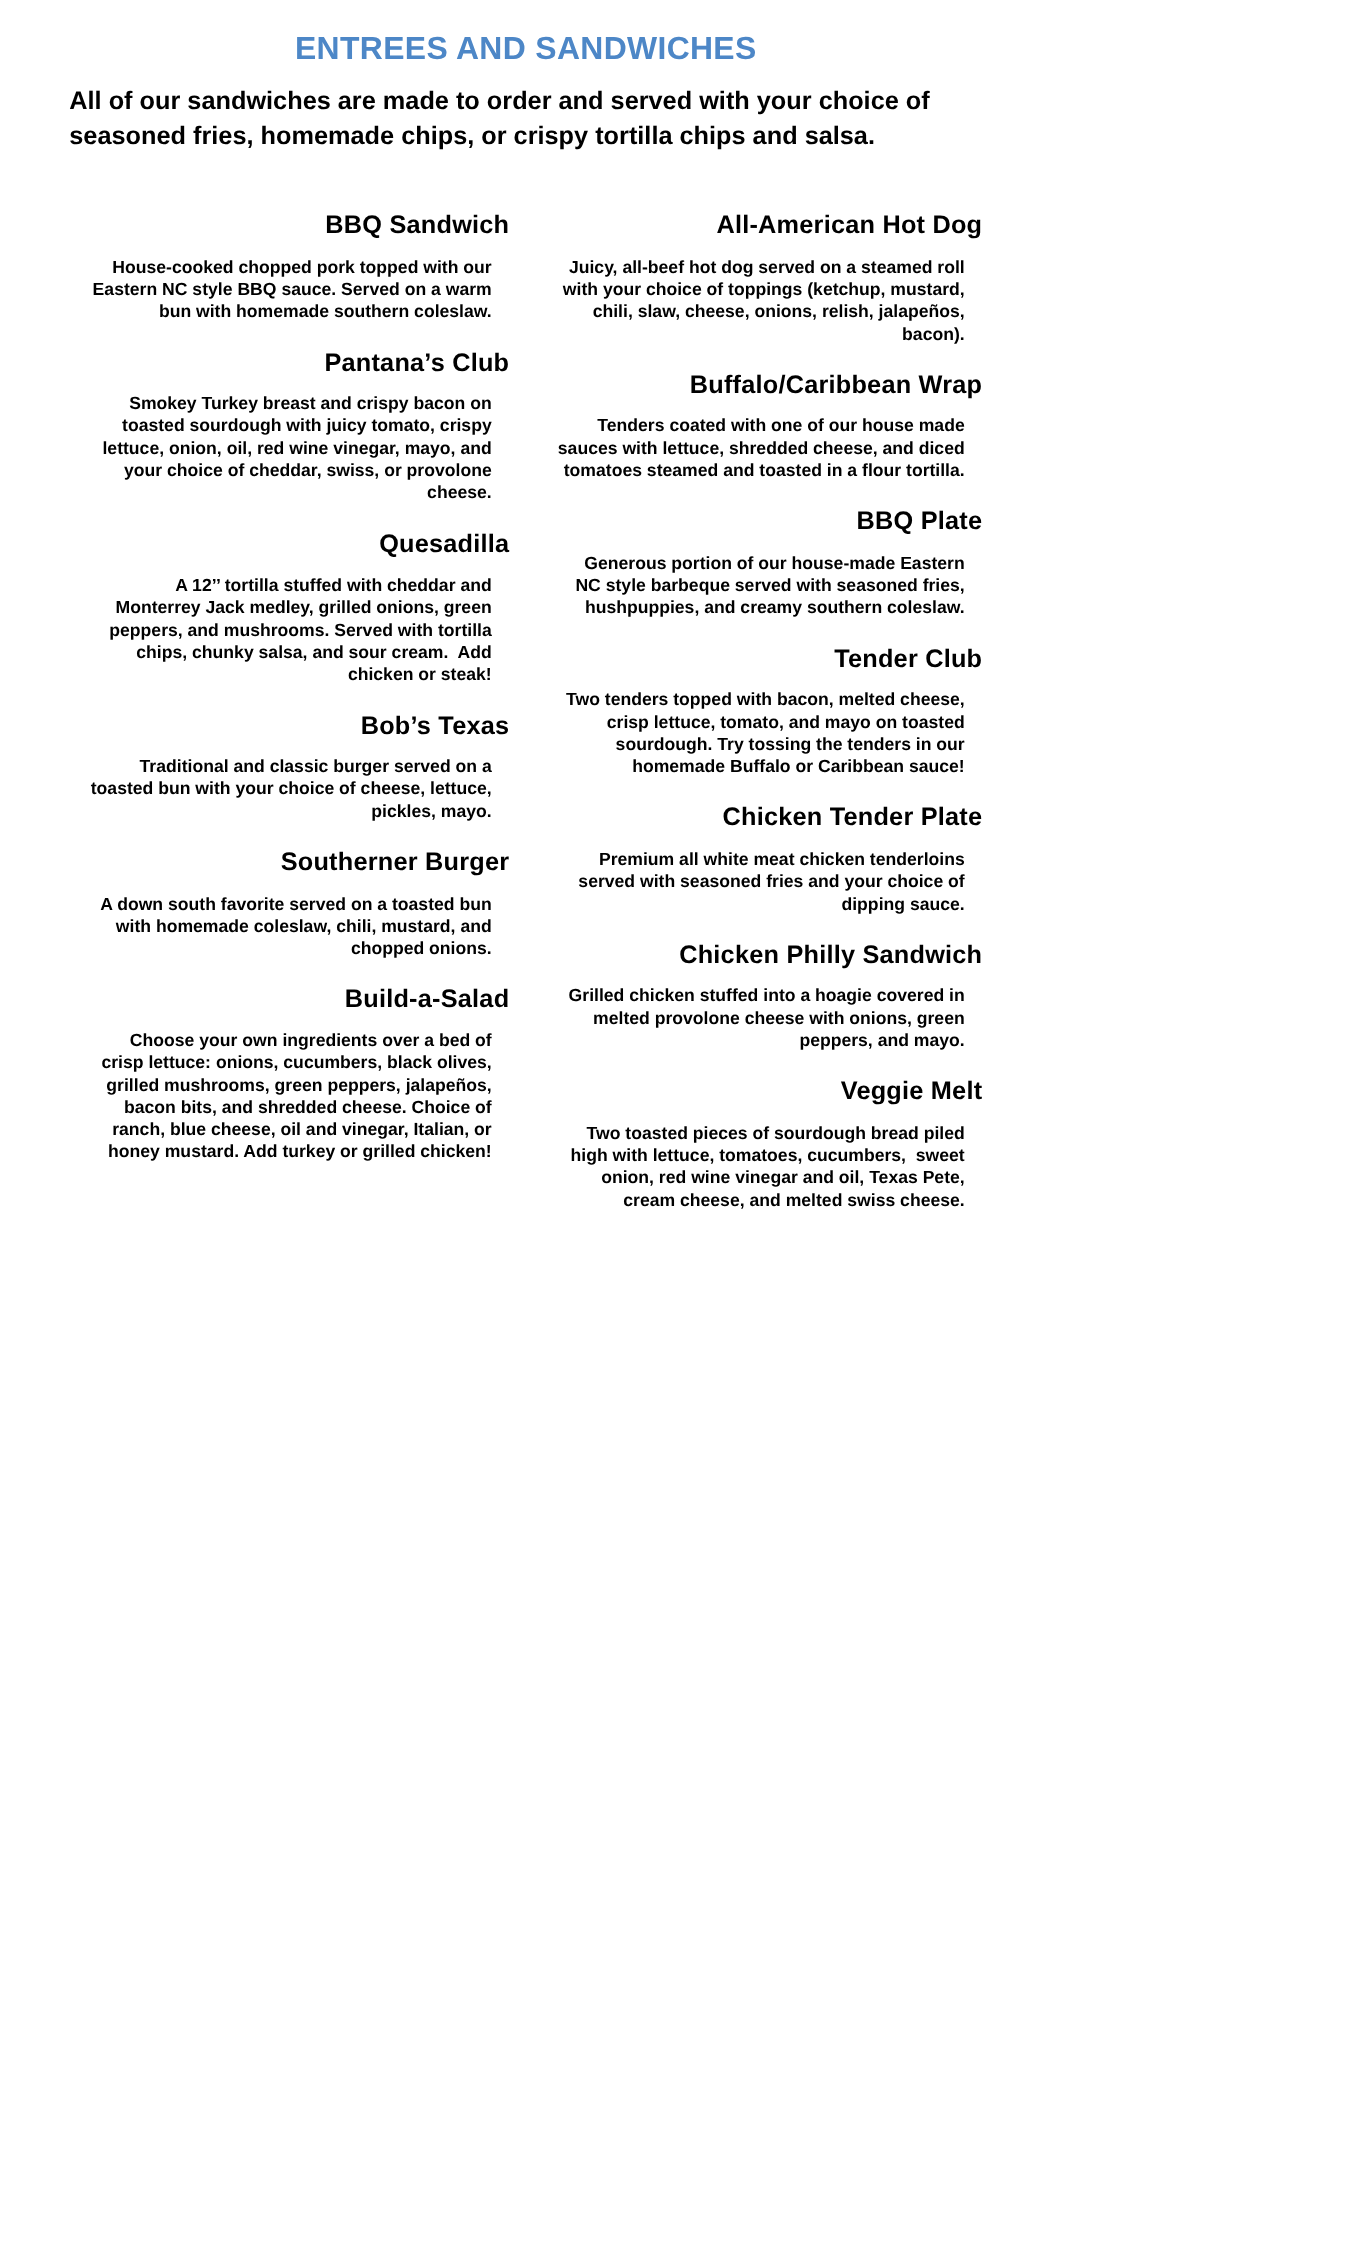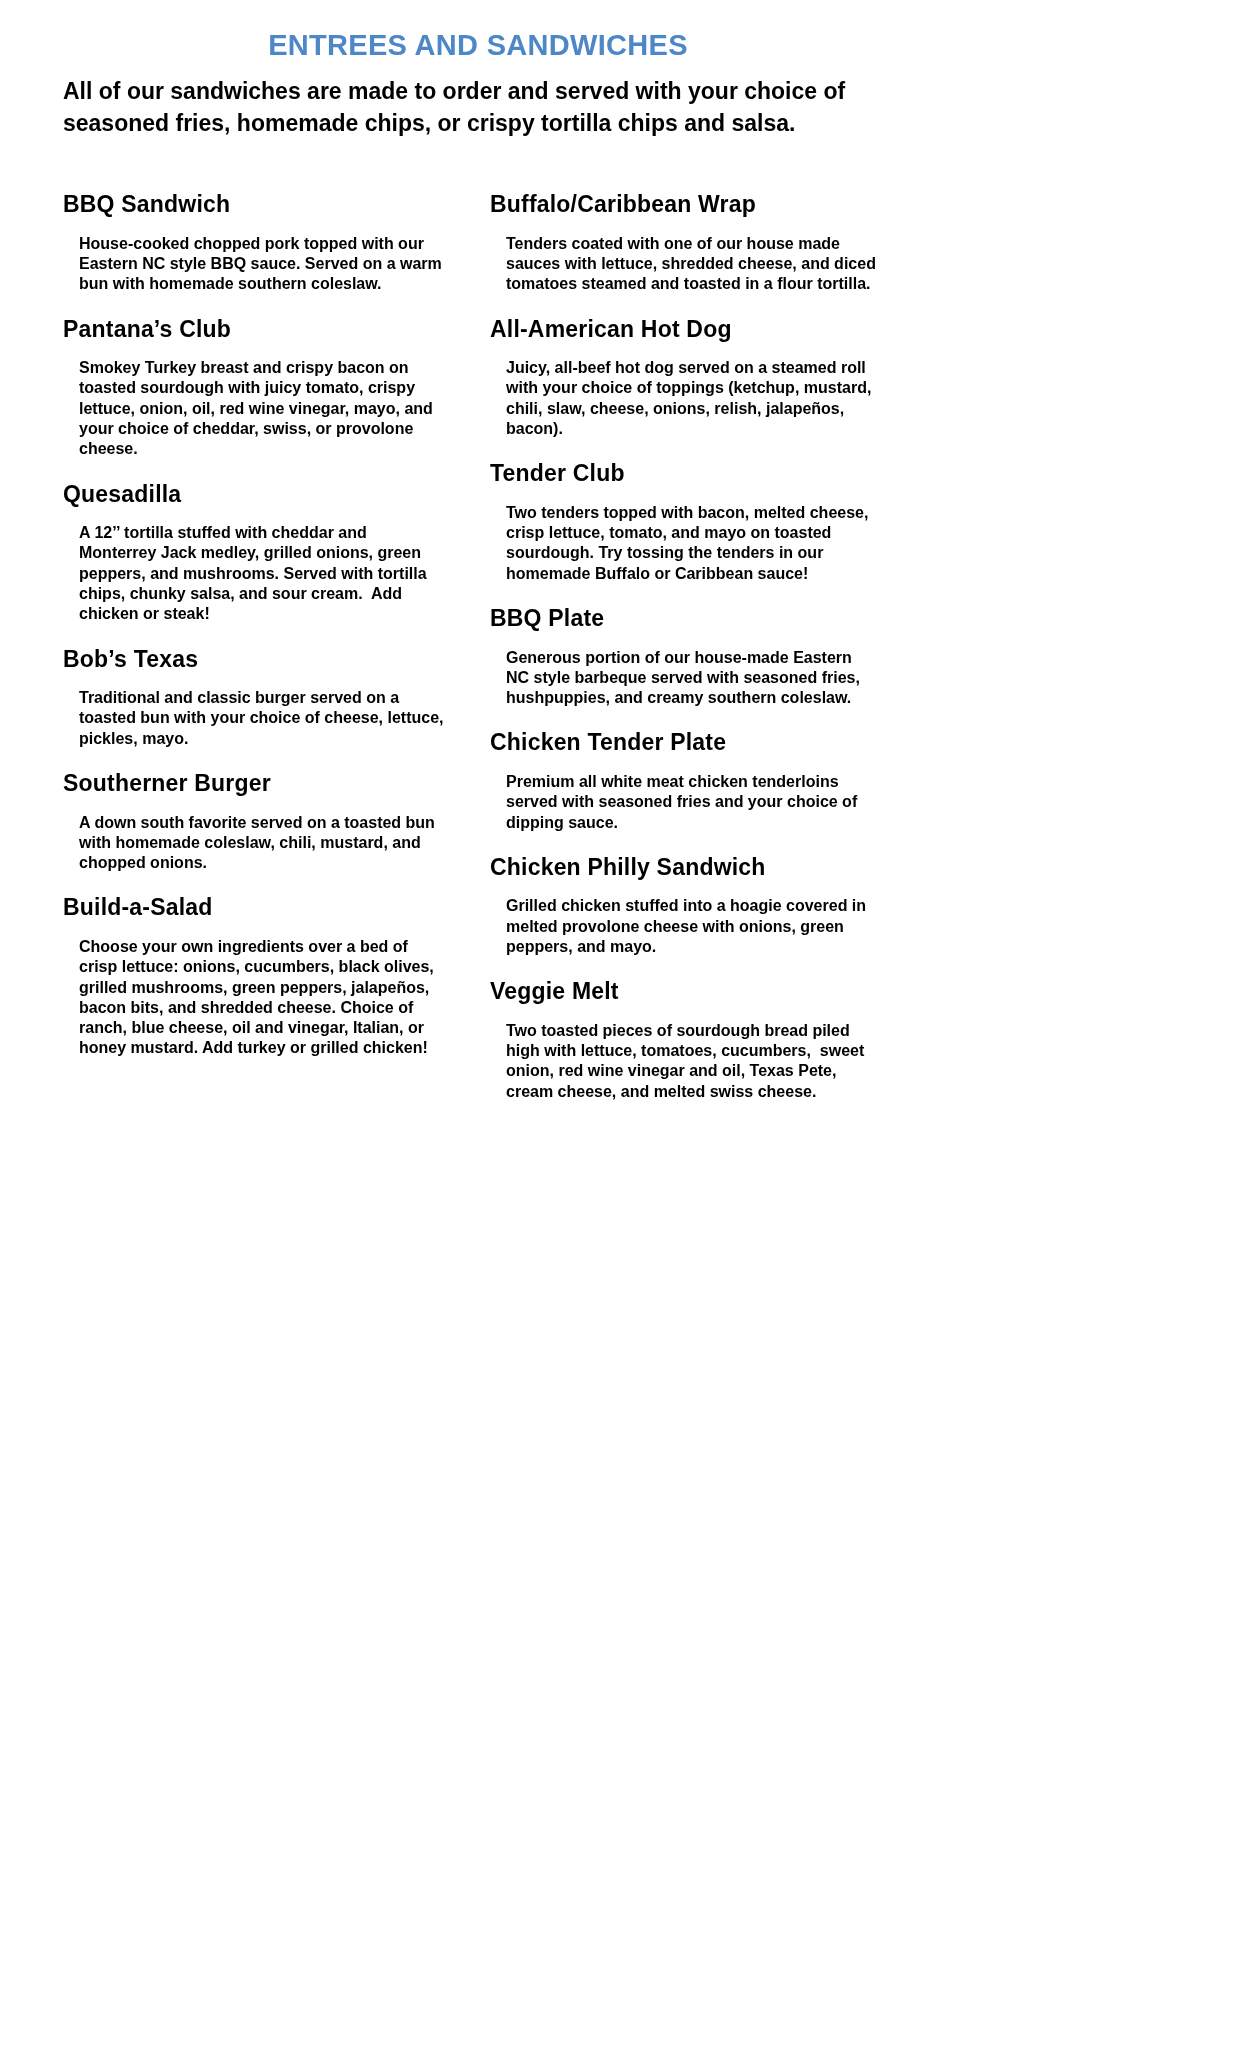--- a/index.html
+++ b/index.html
@@ -38,21 +38,21 @@
     font-weight: 700;
     line-height: 1.38;
     white-space: pre-wrap;
   }
   .columns {
     display: flex;
     margin-top: 52px;
     gap: 27px;
     align-items: flex-start;
   }
-  .col { display: block; }
+  .col { display: block; text-align: right; }
   .col-left  { width: 400px; }
   .col-right { width: 403px; }
   .menu-item { margin: 0 0 21px 0; }
   .item-name {
     margin: 0 0 5px 0;
     color: #000000;
     font-size: 23px;
     font-weight: 700;
     letter-spacing: 0.2px;
     line-height: 1.15;
@@ -100,37 +100,37 @@
     <p class="item-desc">A down south favorite served on a toasted bun with homemade coleslaw, chili, mustard, and chopped onions.</p>
   </section>
 
   <section class="menu-item">
     <h2 class="item-name">Build-a-Salad</h2>
     <p class="item-desc">Choose your own ingredients over a bed of crisp lettuce: onions, cucumbers, black olives, grilled mushrooms, green peppers, jalapeños, bacon bits, and shredded cheese. Choice of ranch, blue cheese, oil and vinegar, Italian, or honey mustard. Add turkey or grilled chicken!</p>
   </section>
 </div>
       <div class="col col-right" id="col-right">
   <section class="menu-item">
+    <h2 class="item-name">All-American Hot Dog</h2>
+    <p class="item-desc">Juicy, all-beef hot dog served on a steamed roll with your choice of toppings (ketchup, mustard, chili, slaw, cheese, onions, relish, jalapeños, bacon).</p>
+  </section>
+
+  <section class="menu-item">
     <h2 class="item-name">Buffalo/Caribbean Wrap</h2>
     <p class="item-desc">Tenders coated with one of our house made sauces with lettuce, shredded cheese, and diced tomatoes steamed and toasted in a flour tortilla.</p>
   </section>
 
   <section class="menu-item">
-    <h2 class="item-name">All-American Hot Dog</h2>
-    <p class="item-desc">Juicy, all-beef hot dog served on a steamed roll with your choice of toppings (ketchup, mustard, chili, slaw, cheese, onions, relish, jalapeños, bacon).</p>
+    <h2 class="item-name">BBQ Plate</h2>
+    <p class="item-desc">Generous portion of our house-made Eastern NC style barbeque served with seasoned fries, hushpuppies, and creamy southern coleslaw.</p>
   </section>
 
   <section class="menu-item">
     <h2 class="item-name">Tender Club</h2>
     <p class="item-desc">Two tenders topped with bacon, melted cheese, crisp lettuce, tomato, and mayo on toasted sourdough. Try tossing the tenders in our homemade Buffalo or Caribbean sauce!</p>
-  </section>
-
-  <section class="menu-item">
-    <h2 class="item-name">BBQ Plate</h2>
-    <p class="item-desc">Generous portion of our house-made Eastern NC style barbeque served with seasoned fries, hushpuppies, and creamy southern coleslaw.</p>
   </section>
 
   <section class="menu-item">
     <h2 class="item-name">Chicken Tender Plate</h2>
     <p class="item-desc">Premium all white meat chicken tenderloins served with seasoned fries and your choice of dipping sauce.</p>
   </section>
 
   <section class="menu-item">
     <h2 class="item-name">Chicken Philly Sandwich</h2>
     <p class="item-desc">Grilled chicken stuffed into a hoagie covered in melted provolone cheese with onions, green peppers, and mayo.</p>

